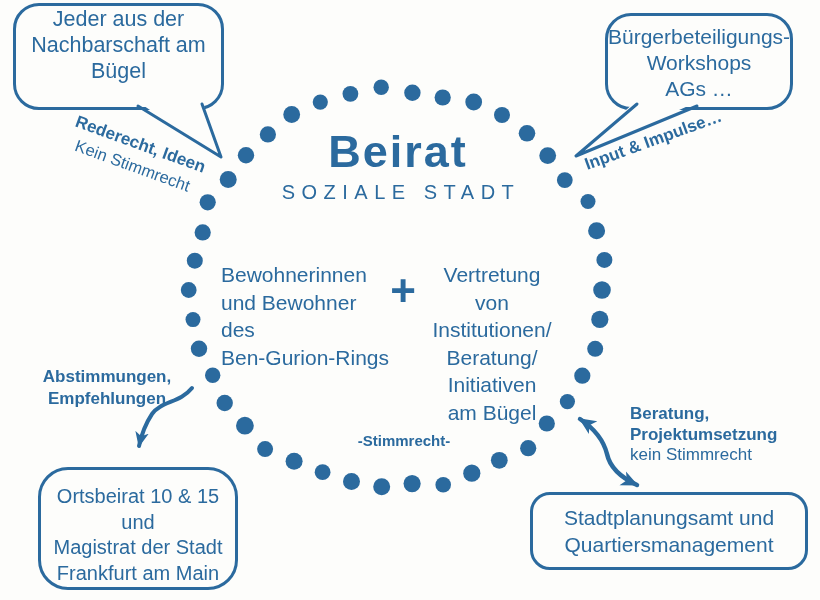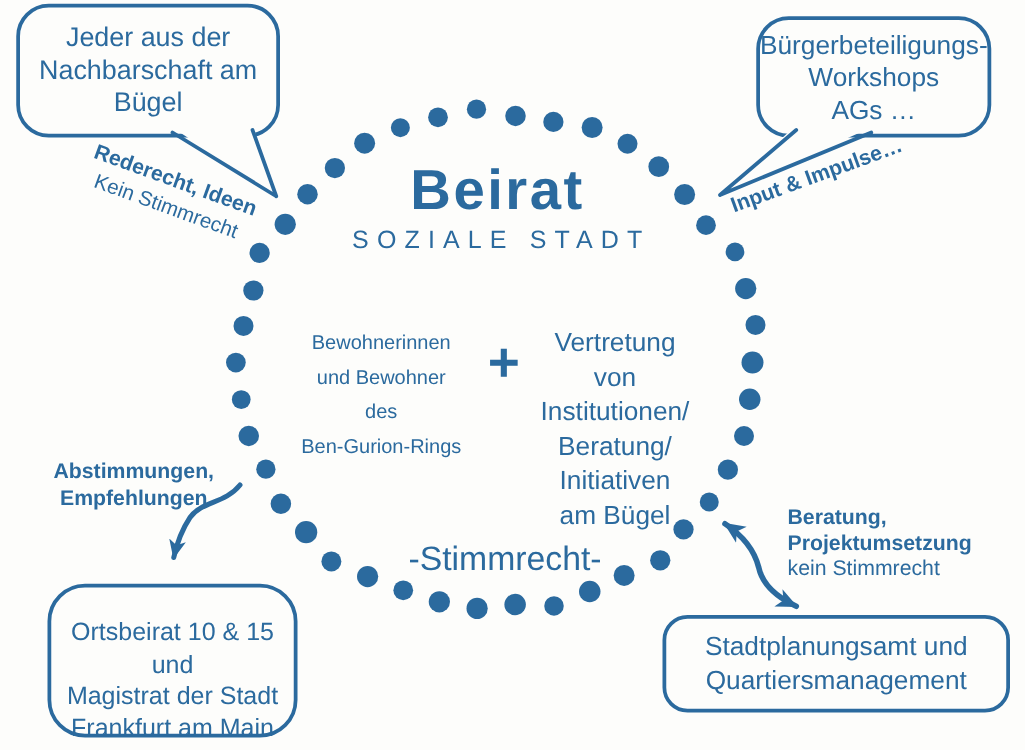--- a/index.html
+++ b/index.html
@@ -14,33 +14,33 @@
   .tailfill { fill:var(--bg); stroke:none; }
   marker path { fill:var(--blue); }
 
   .bubble, .rbox {
     position:absolute; box-sizing:border-box; background:var(--bg);
     border:3px solid var(--blue); text-align:center; color:var(--blue);
   }
   .bubble { border-radius:26px; }
   .rbox   { border-radius:30px; }
 
-  #bubble-tl { left:13px;  top:3px;   width:211px; height:107px; font-size:21.5px; line-height:26px; padding-top:11px; }
+  #bubble-tl { left:13px;  top:3px;   width:211px; height:107px; font-size:21.5px; line-height:26px; }
   #bubble-tr { left:605px; top:13px;  width:188px; height:97px;  font-size:21px;   line-height:26px; padding-top:8px; }
-  #box-bl    { left:38px;  top:467px; width:200px; height:123px; font-size:20px;   line-height:25.5px; padding-top:24px; }
+  #box-bl    { left:38px;  top:467px; width:200px; height:123px; font-size:20px;   line-height:25.5px; padding-top:14px; }
   #box-br    { left:530px; top:492px; width:278px; height:78px;  font-size:21px;   line-height:27px; padding-top:9px; border-radius:20px; }
 
   .ctr { position:absolute; transform:translateX(-50%); white-space:nowrap; }
   #title  { left:398px; top:126px; font-size:45px; font-weight:bold; letter-spacing:2px; }
   #sub1   { left:401px; top:181px; font-size:20px; letter-spacing:6.5px; }
   #sub2   { left:399px; top:206px; font-size:21.5px; letter-spacing:1.5px; }
-  #residents      { left:305px; top:261px; font-size:16px; line-height:27.5px; text-align:center; }
+  #residents      { left:305px; top:261px; font-size:21px; line-height:27.5px; }
   #plus           { left:403px; top:266px; font-size:44px; font-weight:bold; }
   #representation { left:492px; top:261px; font-size:21px; line-height:27.5px; text-align:center; }
-  #voting         { left:404px; top:432px; font-size:27px; }
+  #voting         { left:404px; top:432px; font-size:15px;font-weight:bold; }
 
   .ann { position:absolute; color:var(--blue); }
   #ann-tl { left:80px;  top:110px; transform:rotate(20deg);  transform-origin:0 0; text-align:center; line-height:23px; }
   #ann-tl .b { font-weight:bold; font-size:17px; }
   #ann-tl .r { font-size:16.5px; }
   #ann-tr { left:582px; top:156px; transform:rotate(-20deg); transform-origin:0 0; font-weight:bold; font-size:17px; }
   #ann-bl { left:40px;  top:366px; width:134px; text-align:center; font-weight:bold; font-size:17px; line-height:22px; }
   #ann-br { left:630px; top:404px; font-size:17px; line-height:20.5px; }
   #ann-br .b { font-weight:bold; }
 </style>

